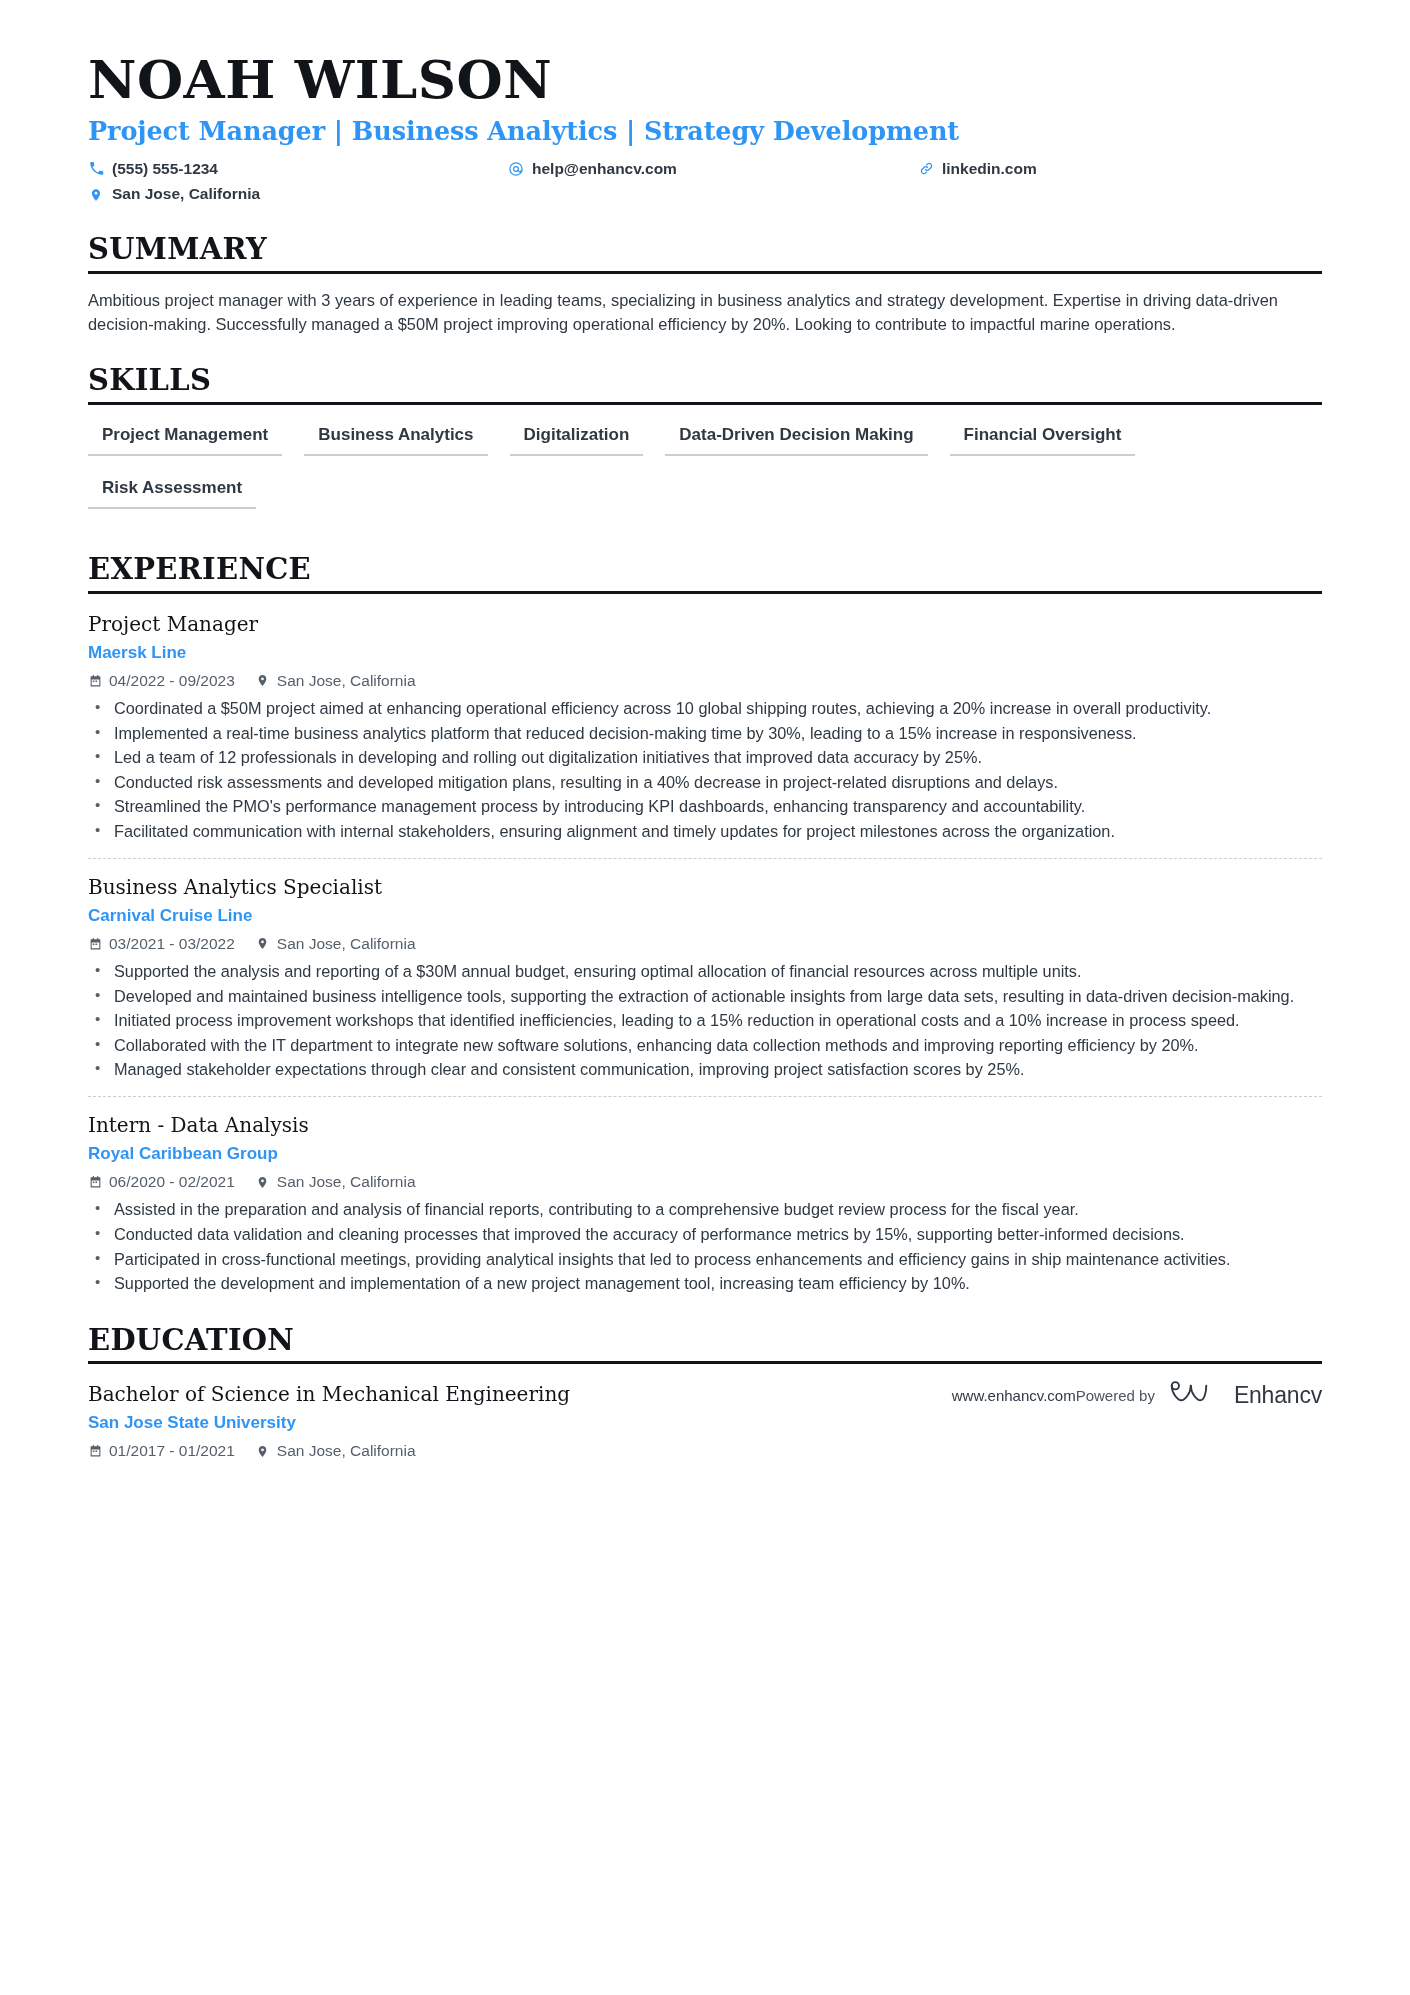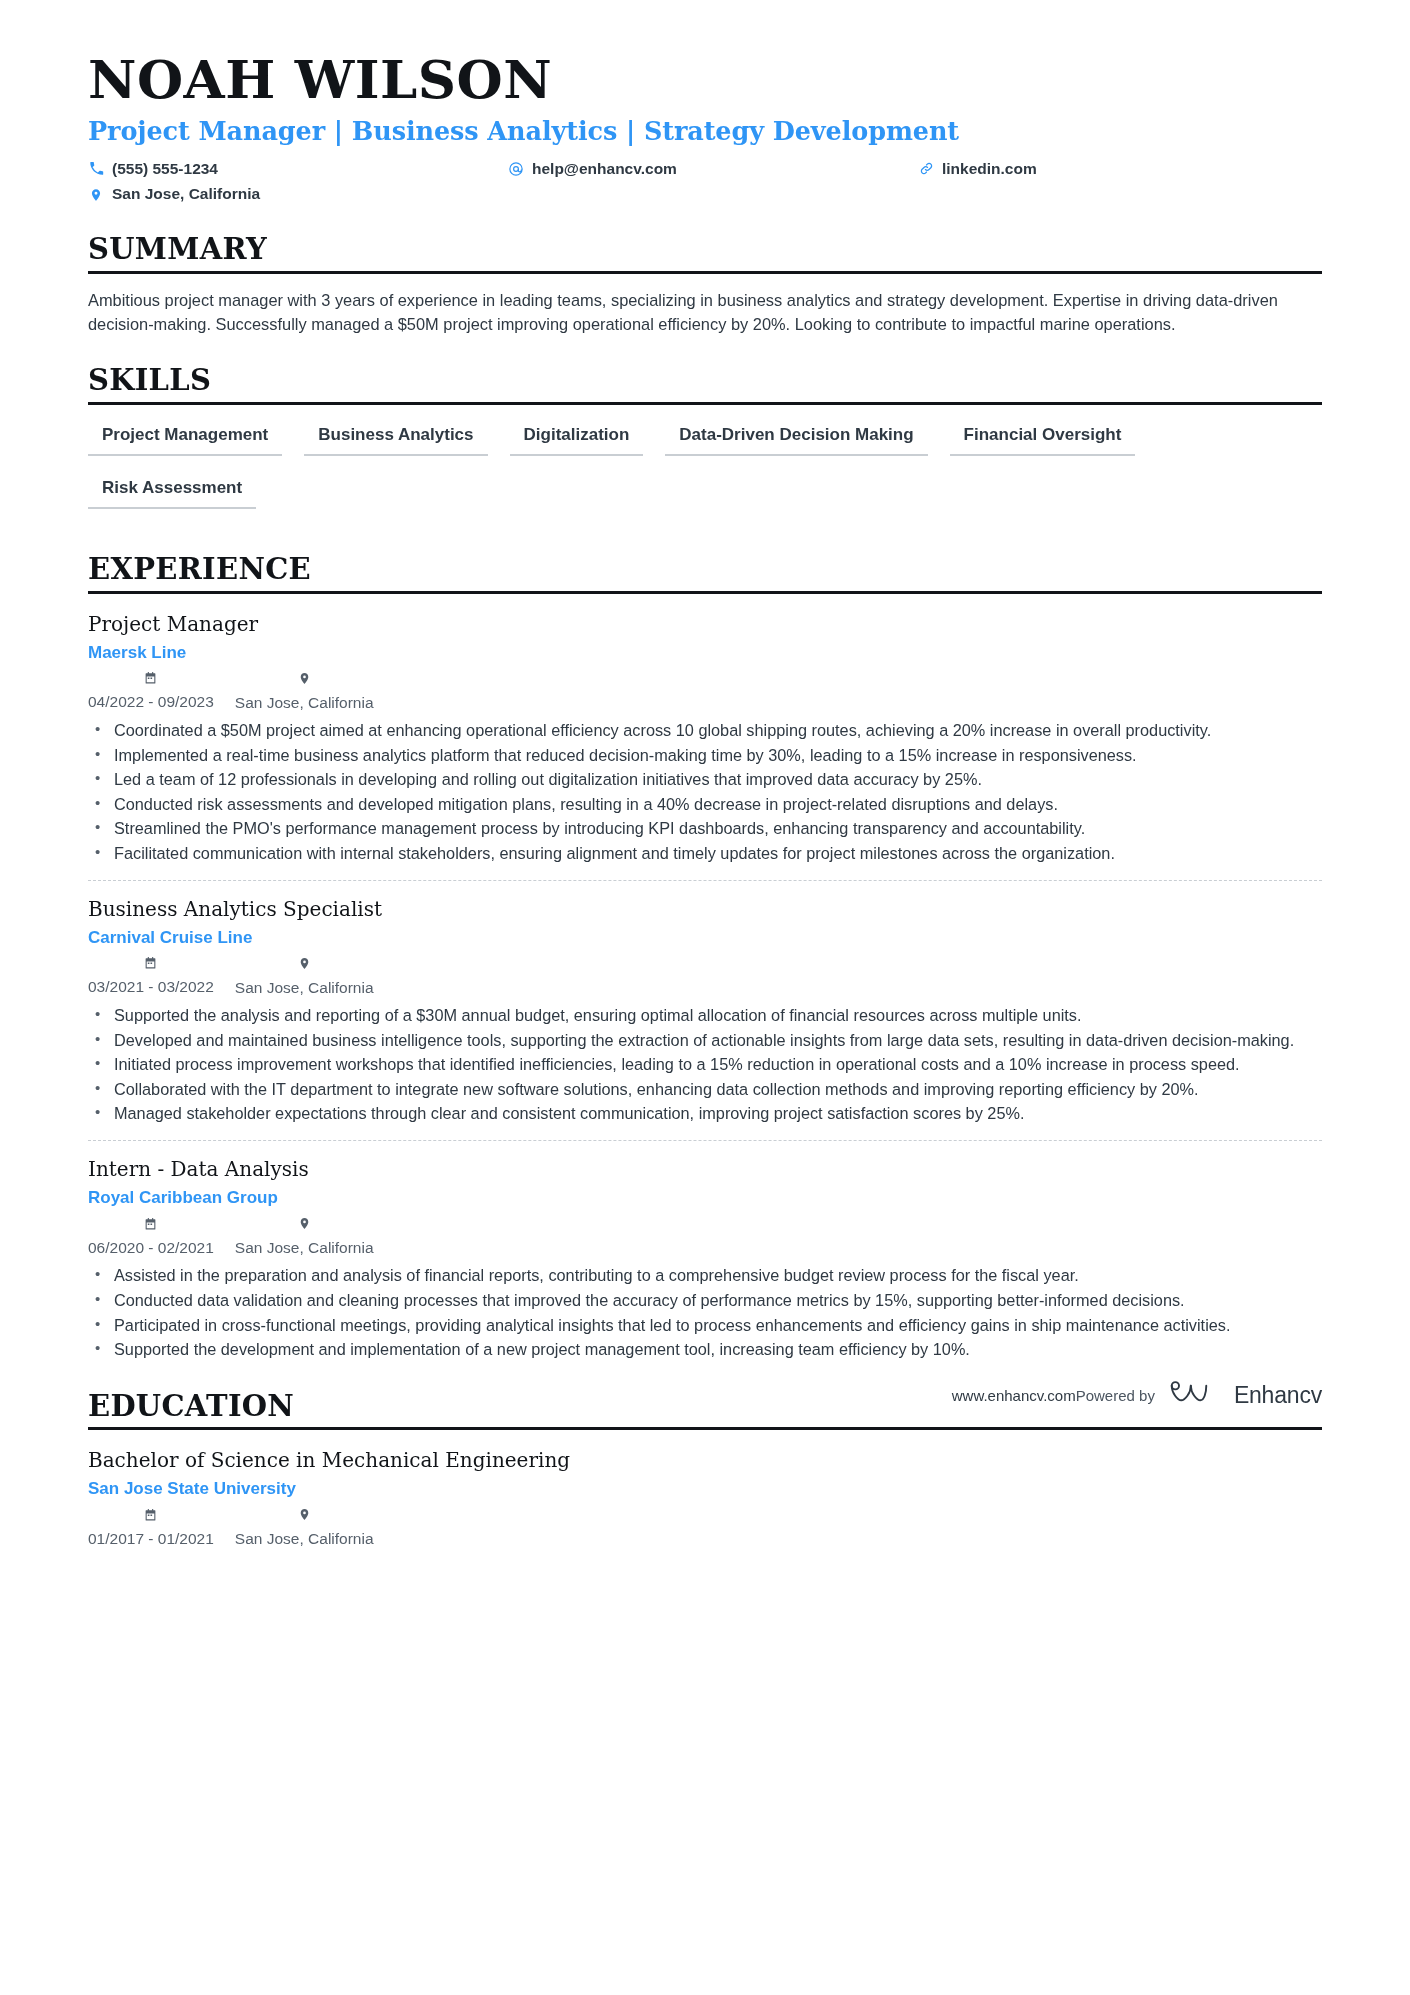--- a/index.html
+++ b/index.html
@@ -156,21 +156,20 @@
     margin-top: 7px;
     font-size: 15.5px;
     color: #555f6a;
     line-height: 1.3;
   }
   .entry-meta .meta-piece {
     display: inline-flex;
     align-items: center;
     gap: 7px;
     white-space: nowrap;
-    flex-direction: column;
   }
   .entry-meta .meta-piece + .meta-piece { margin-left: 14px; }
   .entry-meta .ico {
     display: inline-flex;
     align-items: center;
     justify-content: center;
     width: 14px;
     height: 15px;
     flex: 0 0 14px;
     color: #555f6a;

